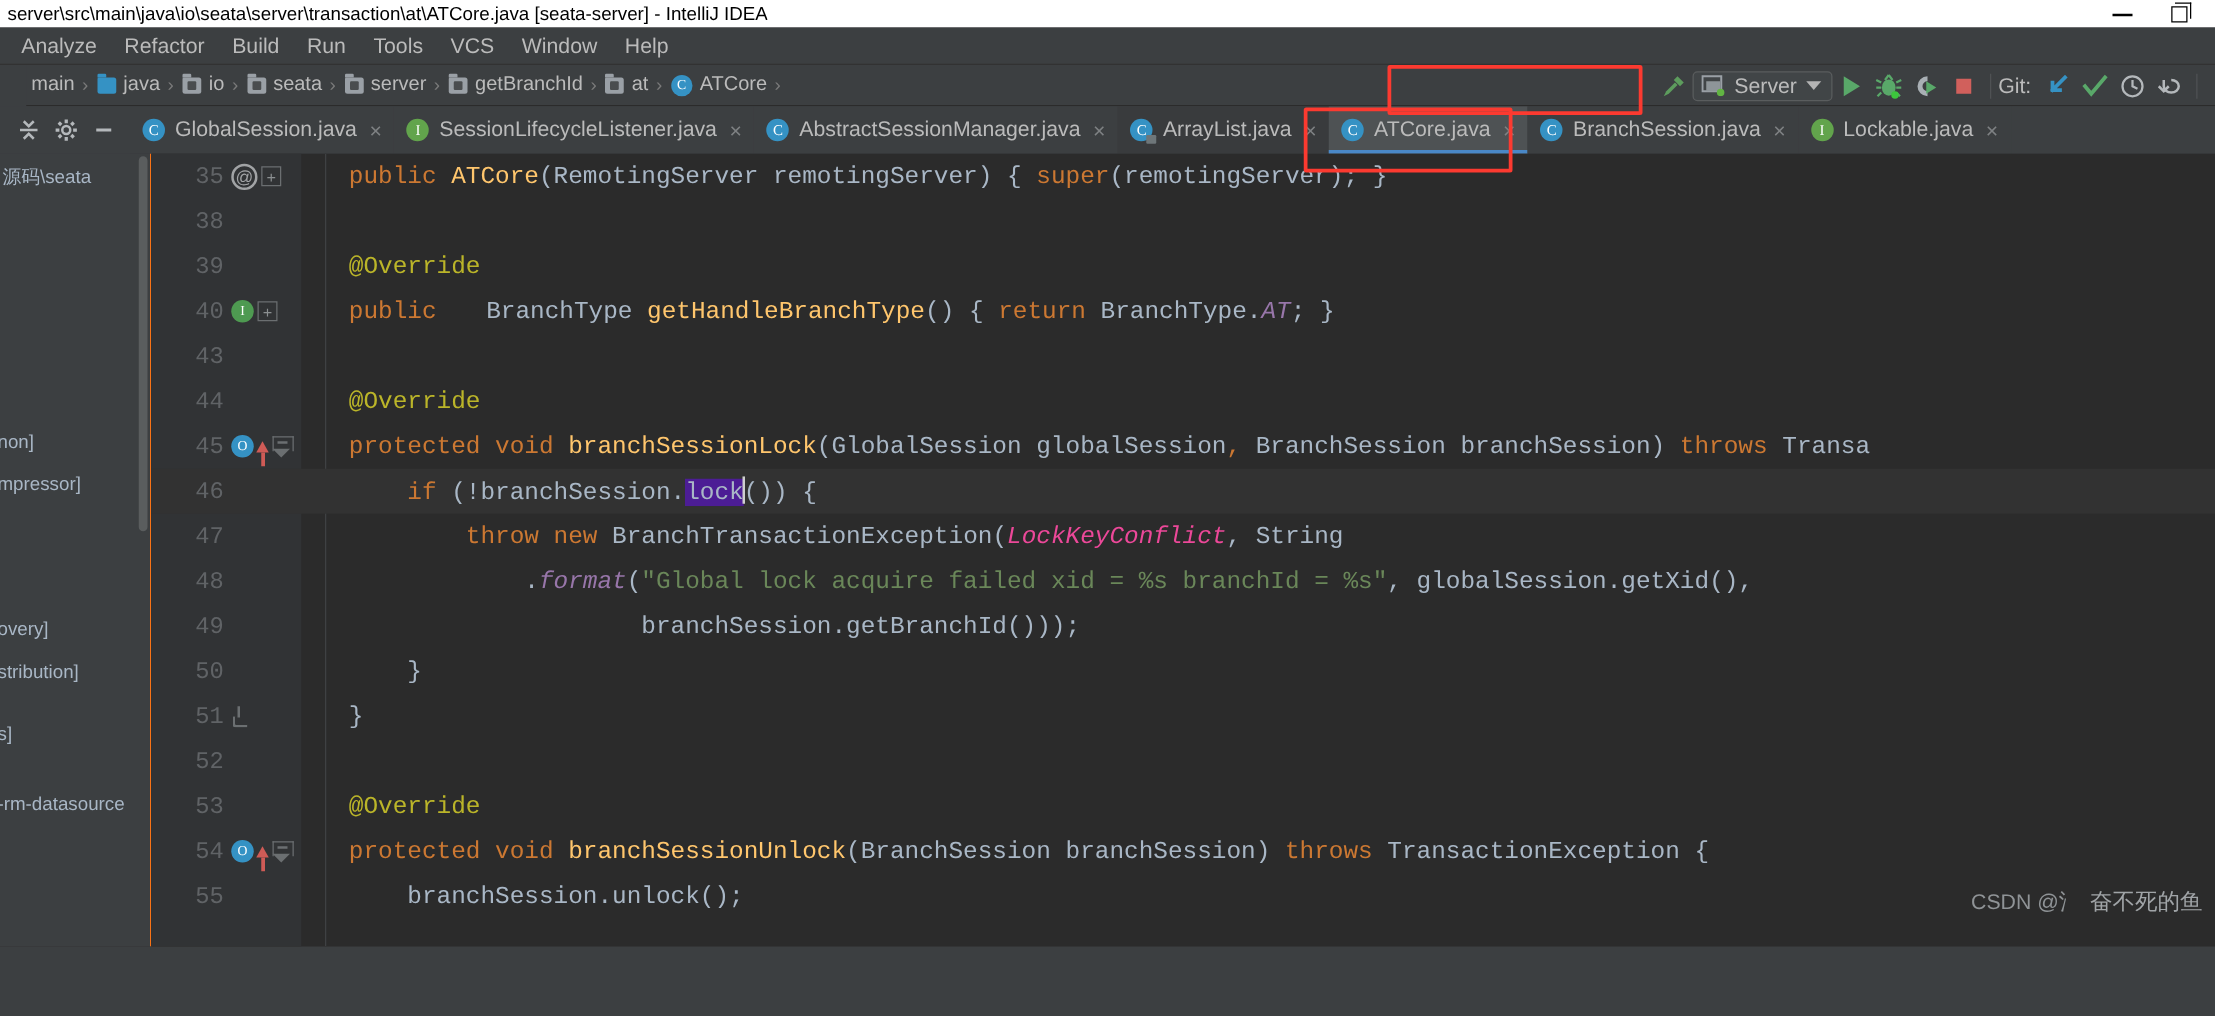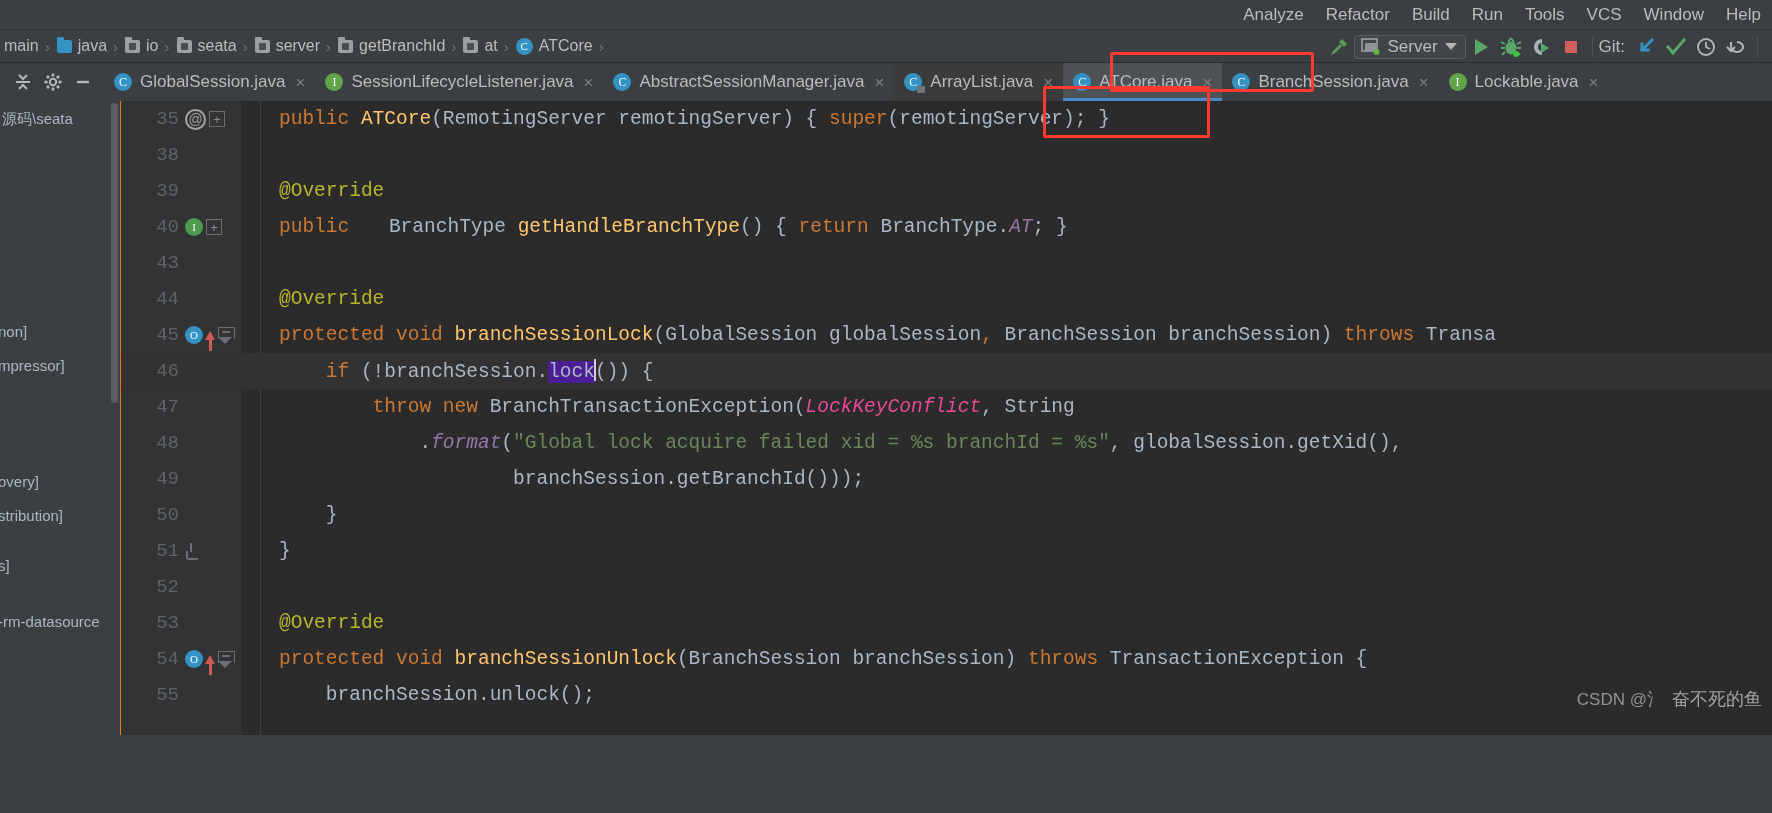--- a/index.html
+++ b/index.html
@@ -23,31 +23,31 @@
   }
   .win-buttons { display: flex; align-items: center; gap: 26px; padding-right: 14px; }
   .win-btn { width: 20px; height: 18px; position: relative; cursor: default; }
   .win-btn .min-bar { position: absolute; left: 2px; right: 2px; top: 9px; height: 1.5px; background: #000; }
   .win-btn .max-box { position: absolute; left: 3px; top: 3px; width: 13px; height: 13px; border: 1.5px solid #000; }
   .win-btn .max-box2 { position: absolute; left: 6px; top: 0px; width: 13px; height: 13px; border: 1.5px solid #000; border-bottom: none; border-left: none; }
 
   
   .menubar {
     height: 30px; background: #3c3f41; display: flex; align-items: center;
-    padding-left: 6px; gap: 0px; border-bottom: 1px solid #323232; justify-content: flex-end;
+    padding-left: 6px; gap: 0px; border-bottom: 1px solid #323232;
   }
   .menu-item {
     color: #bbbbbb; font-size: 17px; padding: 2px 11px; cursor: default;
     white-space: nowrap;
   }
 
   
   .navbar {
     height: 33px; background: #3c3f41; display: flex; align-items: center;
-    padding-left: 2px; position: relative; border-bottom: 1px solid #2b2b2b;
+    padding-left: 2px; position: relative; border-bottom: 1px solid #2b2b2b; margin-left: 21px;
   }
   .crumb { display: flex; align-items: center; gap: 6px; padding: 0 2px 0 2px; cursor: default; }
   .crumb-label { color: #bbbbbb; font-size: 16px; white-space: nowrap; }
   .crumb-sep { color: #7a7a7a; font-size: 15px; margin: 0 5px 0 4px; }
   .ic-folder-blue { width: 15px; height: 13px; background: #3592c4; border-radius: 1px 2px 2px 2px; position: relative; }
   .ic-folder-blue:before { content:""; position:absolute; top:-3px; left:0; width:7px; height:3px; background:#3592c4; border-radius:1px 1px 0 0; }
   .ic-folder-grey { width: 15px; height: 13px; background: #9aa0a6; border-radius: 1px 2px 2px 2px; position: relative; }
   .ic-folder-grey:before { content:""; position:absolute; top:-3px; left:0; width:7px; height:3px; background:#9aa0a6; border-radius:1px 1px 0 0; }
   .ic-folder-grey:after { content:""; position:absolute; top:3px; left:4px; width:7px; height:7px; background:#4a4d4f; border-radius:1px; }
   .ic-class {
@@ -218,20 +218,32 @@
     position: absolute; right: 10px; bottom: 24px; display: flex; align-items: baseline; gap: 8px;
     color: #8f9396; font-size: 17px; font-family: "Liberation Sans", sans-serif;
   }
   .watermark .wm-strong { color: #a0a4a7; font-size: 18px; }
 </style>
 </head>
 <body>
 
 <div class="app">
 
+  <div class="titlebar">
+    <div class="tb-title">server\src\main\java\io\seata\server\transaction\at\ATCore.java [seata-server] - IntelliJ IDEA</div>
+    <div class="win-buttons">
+      <div class="win-btn">
+          <span class="min-bar"></span>
+        </div>
+      <div class="win-btn">
+          <span class="max-box"></span>
+          <span class="max-box2"></span>
+        </div>
+    </div>
+  </div>
 
   <div class="menubar">
     <div class="menu-item"><span>Analyze</span></div>
     <div class="menu-item"><span>Refactor</span></div>
     <div class="menu-item"><span>Build</span></div>
     <div class="menu-item"><span>Run</span></div>
     <div class="menu-item"><span>Tools</span></div>
     <div class="menu-item"><span>VCS</span></div>
     <div class="menu-item"><span>Window</span></div>
     <div class="menu-item"><span>Help</span></div>

